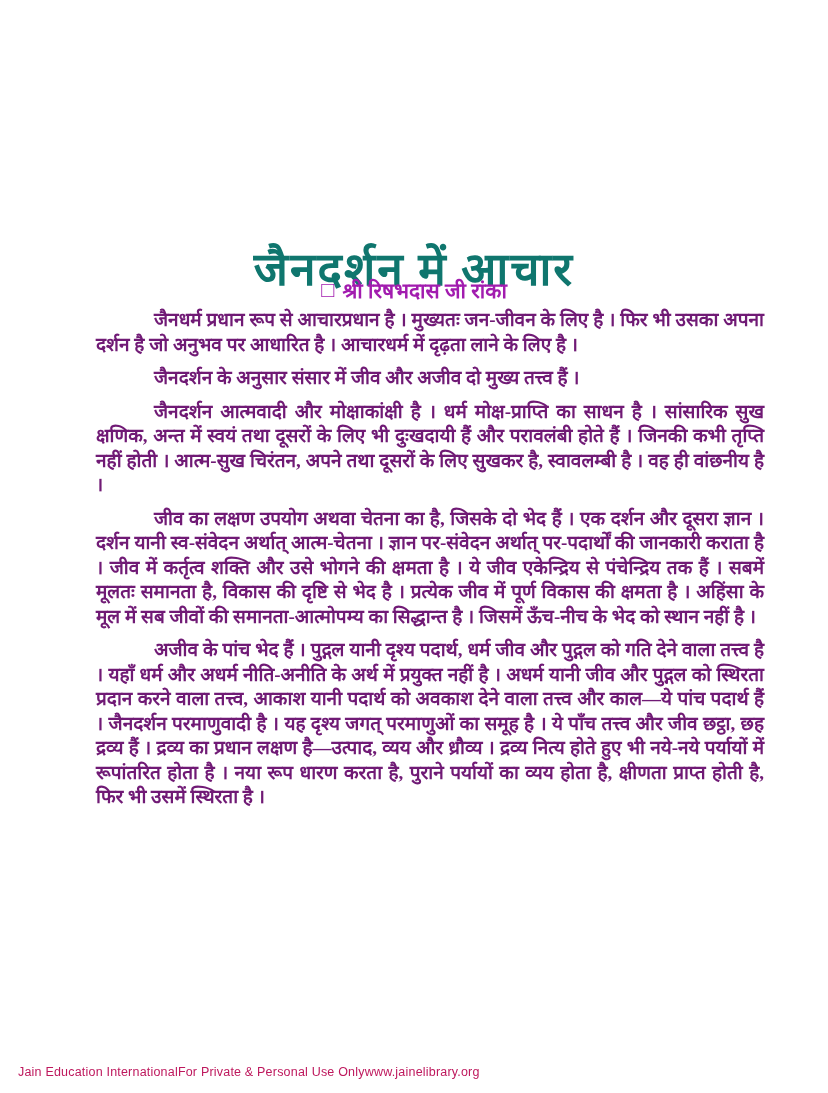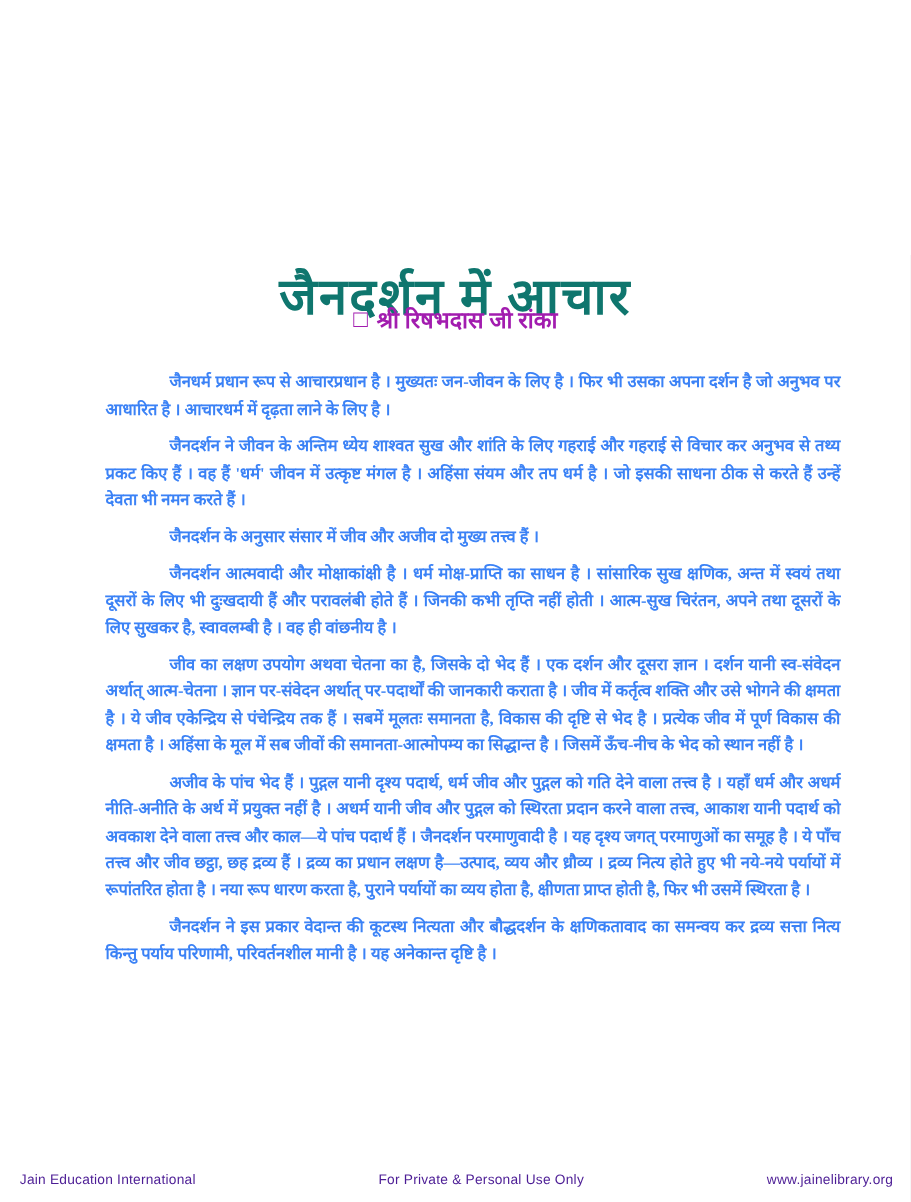--- a/index.html
+++ b/index.html
@@ -41,68 +41,65 @@
   }
   .doc-byline .byline-marker {
     display: inline-block;
     transform: translateY(-1px);
     margin-right: 8px;
     font-weight: normal;
     font-size: 22px;
   }
   .doc-body {
     position: absolute;
-    top: 336px;
+    top: 308px;
     left: 96px;
     width: 668px;
-    font-size: 15px;
+    font-size: 19px;
     line-height: 24.5px;
     font-weight: bold;
     text-align: justify;
-    color: #3b82f6;
+    color: #701a75;
   }
   .doc-body p {
     margin: 0 0 9px 0;
     text-indent: 58px;
   }
   .page-footer {
     position: absolute;
     left: 0;
     bottom: 14px;
     width: 100%;
     box-sizing: border-box;
     padding: 0 16px 0 18px;
     display: flex;
-    justify-content: space-between;
     align-items: baseline;
     font-family: "Liberation Sans", "DejaVu Sans", sans-serif;
     font-size: 12.5px;
-    color: #4c1d95;
+    color: #be185d;
     letter-spacing: 0.2px;
   }
 </style>
 </head>
 <body>
 
 <div class="page">
 
   <h1 class="doc-title">जैनदर्शन में आचार</h1>
 
   <div class="doc-byline">
     <span class="byline-marker">□</span><span>श्री रिषभदास जी रांका</span>
   </div>
 
   <div class="doc-body">
     <p>जैनधर्म प्रधान रूप से आचारप्रधान है । मुख्यतः जन-जीवन के लिए है ।  फिर भी उसका अपना दर्शन है जो अनुभव पर आधारित है । आचारधर्म में दृढ़ता लाने के लिए है ।</p>
-    <p>जैनदर्शन ने जीवन के अन्तिम ध्येय शाश्वत सुख और शांति के लिए गहराई और गहराई से विचार कर अनुभव से तथ्य प्रकट किए हैं । वह हैं 'धर्म' जीवन में उत्कृष्ट मंगल है ।  अहिंसा संयम और तप धर्म है । जो इसकी साधना ठीक से करते हैं उन्हें देवता भी नमन करते हैं ।</p>
     <p>जैनदर्शन के अनुसार संसार में जीव और अजीव दो मुख्य तत्त्व हैं ।</p>
     <p>जैनदर्शन आत्मवादी और मोक्षाकांक्षी है । धर्म मोक्ष-प्राप्ति का साधन है । सांसारिक सुख क्षणिक, अन्त में स्वयं तथा दूसरों के लिए भी दुःखदायी हैं और परावलंबी होते हैं ।  जिनकी कभी तृप्ति नहीं होती । आत्म-सुख चिरंतन, अपने तथा दूसरों के लिए सुखकर है, स्वावलम्बी है । वह ही वांछनीय है ।</p>
     <p>जीव का लक्षण उपयोग अथवा चेतना का है, जिसके दो भेद हैं ।  एक दर्शन और दूसरा ज्ञान । दर्शन यानी स्व-संवेदन अर्थात् आत्म-चेतना । ज्ञान पर-संवेदन अर्थात् पर-पदार्थों की जानकारी कराता है । जीव में कर्तृत्व शक्ति और उसे भोगने की क्षमता है । ये जीव एकेन्द्रिय से पंचेन्द्रिय तक हैं । सबमें मूलतः समानता है, विकास की दृष्टि से भेद है । प्रत्येक जीव में पूर्ण विकास की क्षमता है । अहिंसा के मूल में सब जीवों की समानता-आत्मोपम्य का सिद्धान्त है । जिसमें ऊँच-नीच के भेद को स्थान नहीं है ।</p>
     <p>अजीव के पांच भेद हैं ।  पुद्गल यानी दृश्य पदार्थ, धर्म जीव और पुद्गल को गति देने वाला तत्त्व है । यहाँ धर्म और अधर्म नीति-अनीति के अर्थ में प्रयुक्त नहीं है । अधर्म यानी जीव और पुद्गल को स्थिरता प्रदान करने वाला तत्त्व, आकाश यानी पदार्थ को अवकाश देने वाला तत्त्व और काल—ये पांच पदार्थ हैं । जैनदर्शन परमाणुवादी है ।  यह दृश्य जगत् परमाणुओं का समूह है । ये पाँच तत्त्व और जीव छट्ठा, छह द्रव्य हैं । द्रव्य का प्रधान लक्षण है—उत्पाद, व्यय और ध्रौव्य । द्रव्य नित्य होते हुए भी नये-नये पर्यायों में रूपांतरित होता है । नया रूप धारण करता है, पुराने पर्यायों का व्यय होता है, क्षीणता प्राप्त होती है, फिर भी उसमें स्थिरता है ।</p>
-    <p>जैनदर्शन ने इस प्रकार वेदान्त की कूटस्थ नित्यता और बौद्धदर्शन के क्षणिकतावाद का समन्वय कर द्रव्य सत्ता नित्य किन्तु पर्याय परिणामी, परिवर्तनशील मानी है ।  यह अनेकान्त दृष्टि है ।</p>
   </div>
 
   <div class="page-footer">
     <span>Jain Education International</span>
     <span>For Private &amp; Personal Use Only</span>
     <span>www.jainelibrary.org</span>
   </div>
 
 </div>
 

